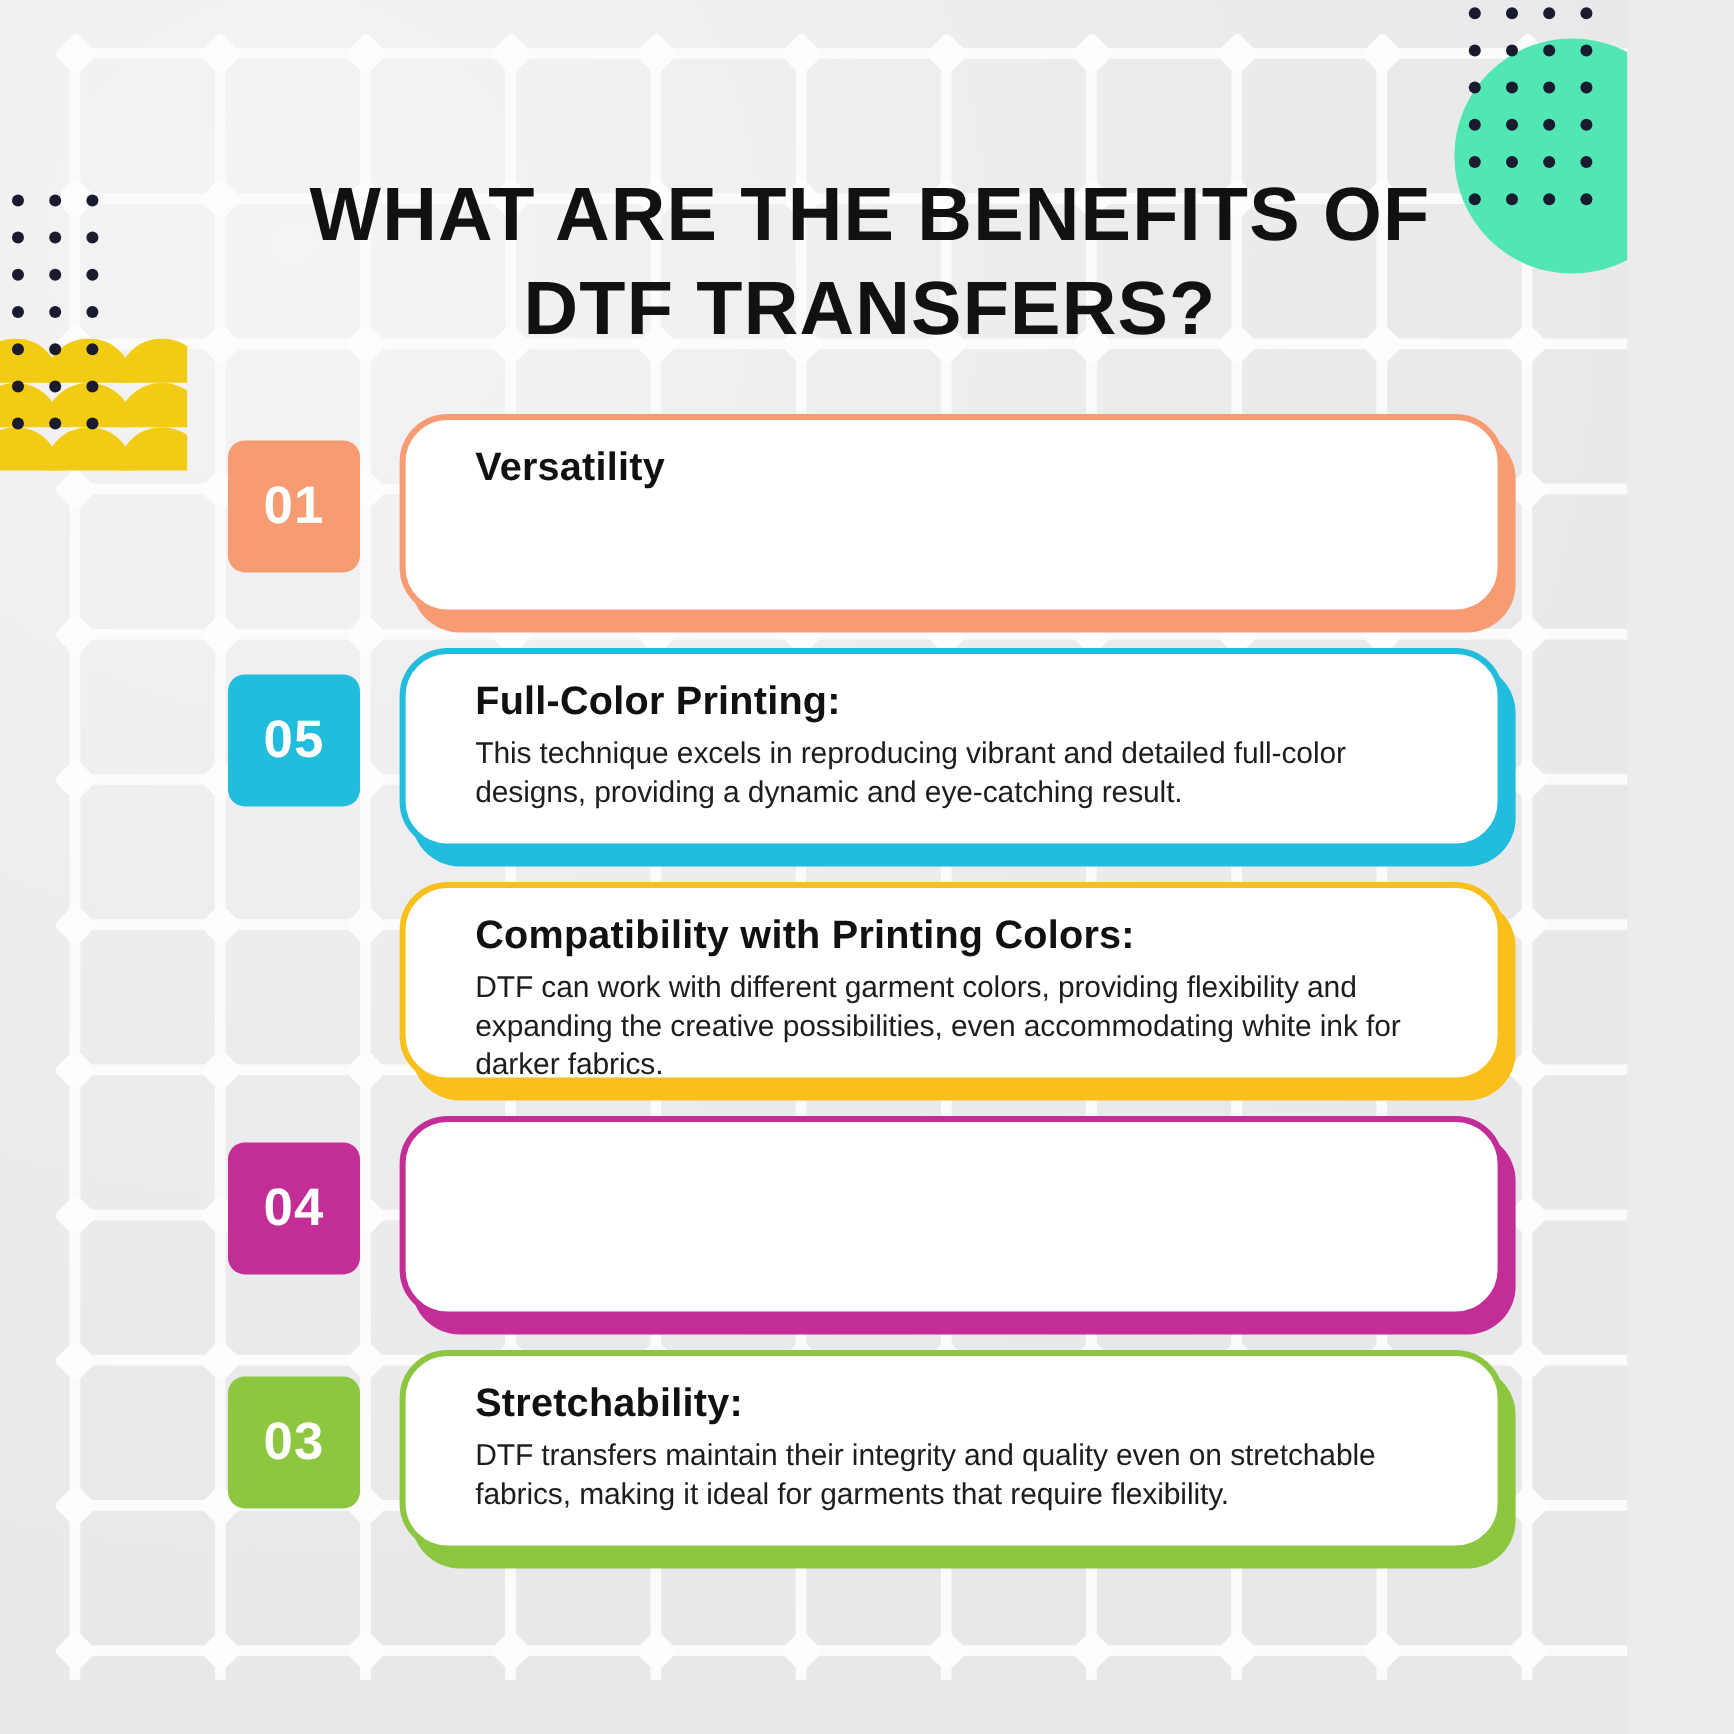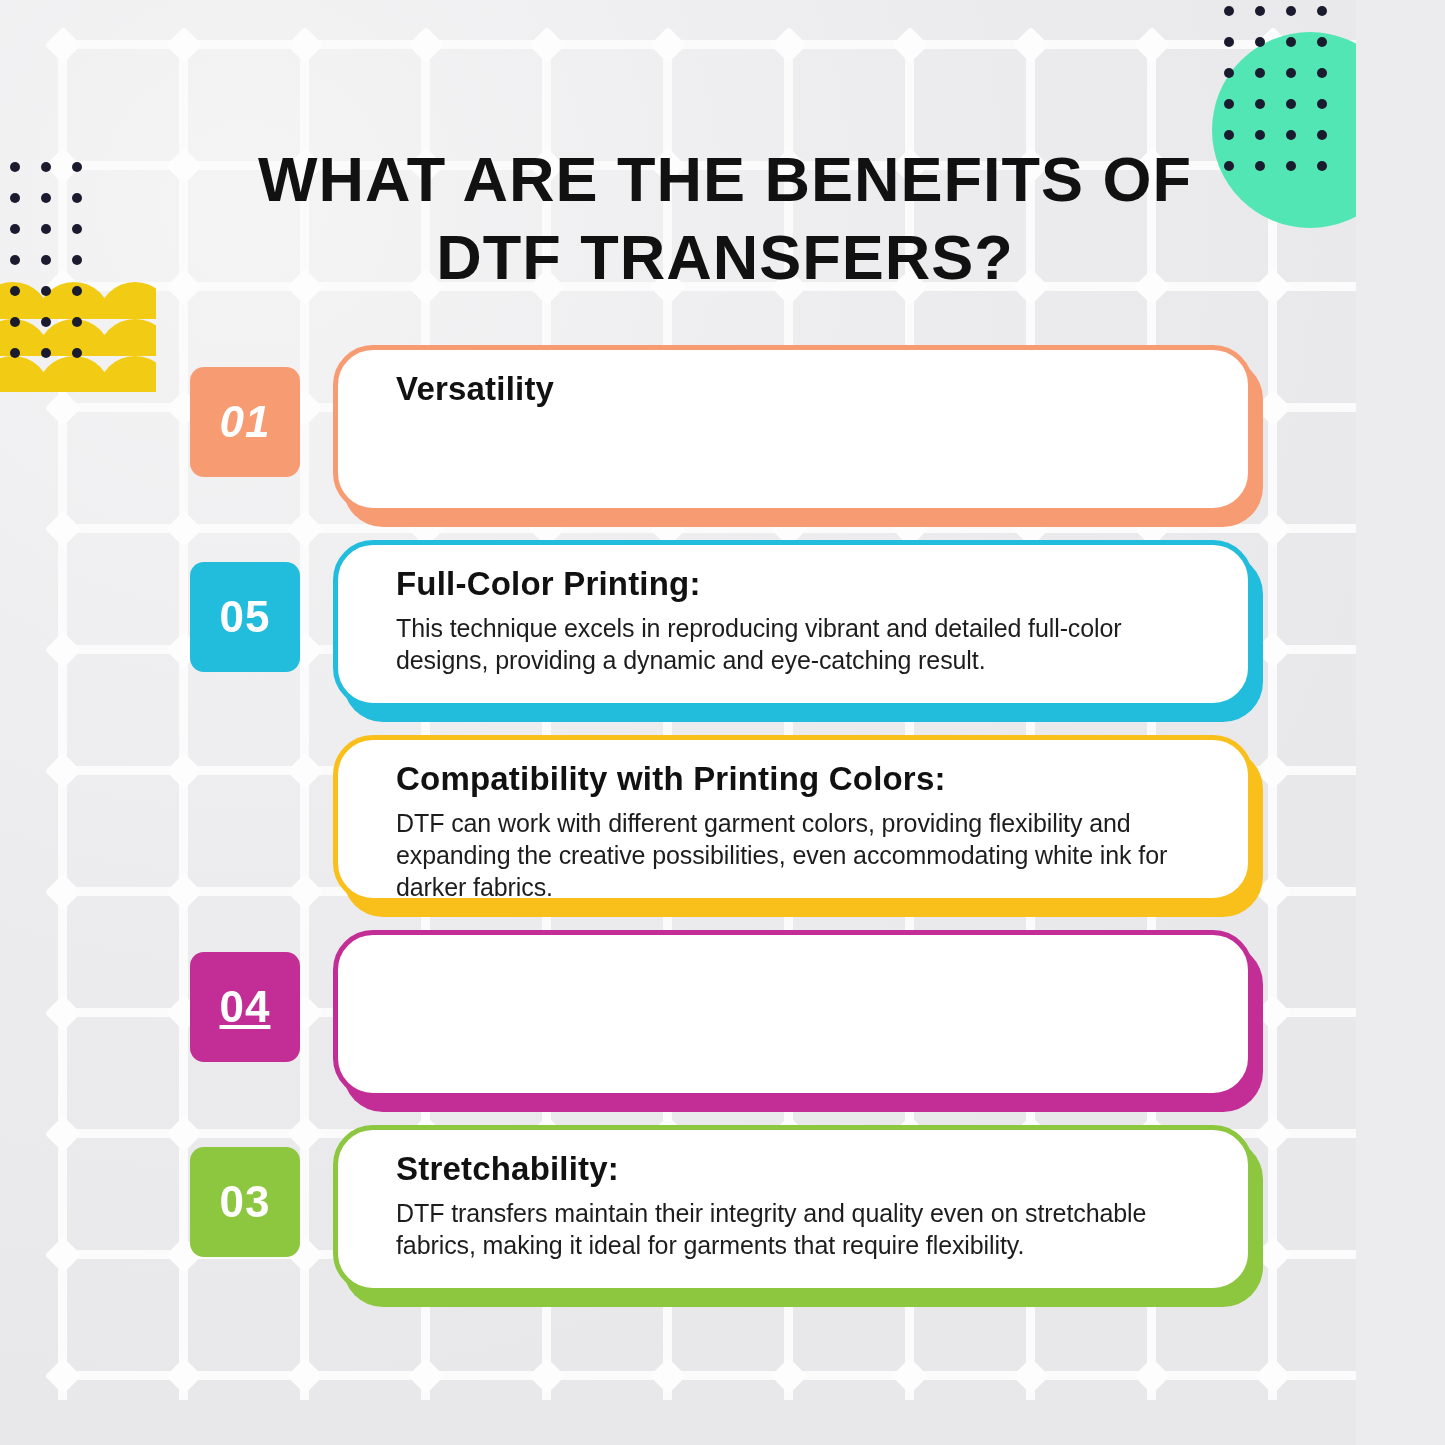--- a/index.html
+++ b/index.html
@@ -391,21 +391,21 @@
       <div class="dot" style="left: 62px; top: 155px; background: rgb(27, 27, 47);"></div>
       <div class="dot" style="left: 0px; top: 186px; background: rgb(27, 27, 47);"></div>
       <div class="dot" style="left: 31px; top: 186px; background: rgb(27, 27, 47);"></div>
       <div class="dot" style="left: 62px; top: 186px; background: rgb(27, 27, 47);"></div>
     </div>
 
   <h1 class="title">WHAT ARE THE BENEFITS OF DTF TRANSFERS?</h1>
 
   <div class="list" id="benefit-list">
       <div class="row">
-        <div class="badge" style="background: rgb(247, 155, 114); font-style: italic;">01</div>
+        <div class="badge" style="background: rgb(247, 155, 114);">01</div>
         <div class="card-wrap">
           <div class="card-shadow" style="background: rgb(247, 155, 114);"></div>
           <div class="card" style="border-color: rgb(247, 155, 114);">
             <div class="card-title">Versatility</div>
           </div>
         </div>
       </div>
       <div class="row">
         <div class="badge" style="background: rgb(34, 188, 220);">05</div>
         <div class="card-wrap">
@@ -419,21 +419,21 @@
       <div class="row">
         <div class="card-wrap">
           <div class="card-shadow" style="background: rgb(249, 192, 28);"></div>
           <div class="card" style="border-color: rgb(249, 192, 28);">
             <div class="card-title">Compatibility with Printing Colors:</div>
             <div class="card-body">DTF can work with different garment colors, providing flexibility and expanding the creative possibilities, even accommodating white ink for darker fabrics.</div>
           </div>
         </div>
       </div>
       <div class="row">
-        <div class="badge" style="background: rgb(195, 45, 150); text-decoration: underline;">04</div>
+        <div class="badge" style="background: rgb(195, 45, 150);">04</div>
         <div class="card-wrap">
           <div class="card-shadow" style="background: rgb(195, 45, 150);"></div>
           <div class="card" style="border-color: rgb(195, 45, 150);">
           </div>
         </div>
       </div>
       <div class="row">
         <div class="badge" style="background: rgb(141, 198, 63);">03</div>
         <div class="card-wrap">
           <div class="card-shadow" style="background: rgb(141, 198, 63);"></div>

